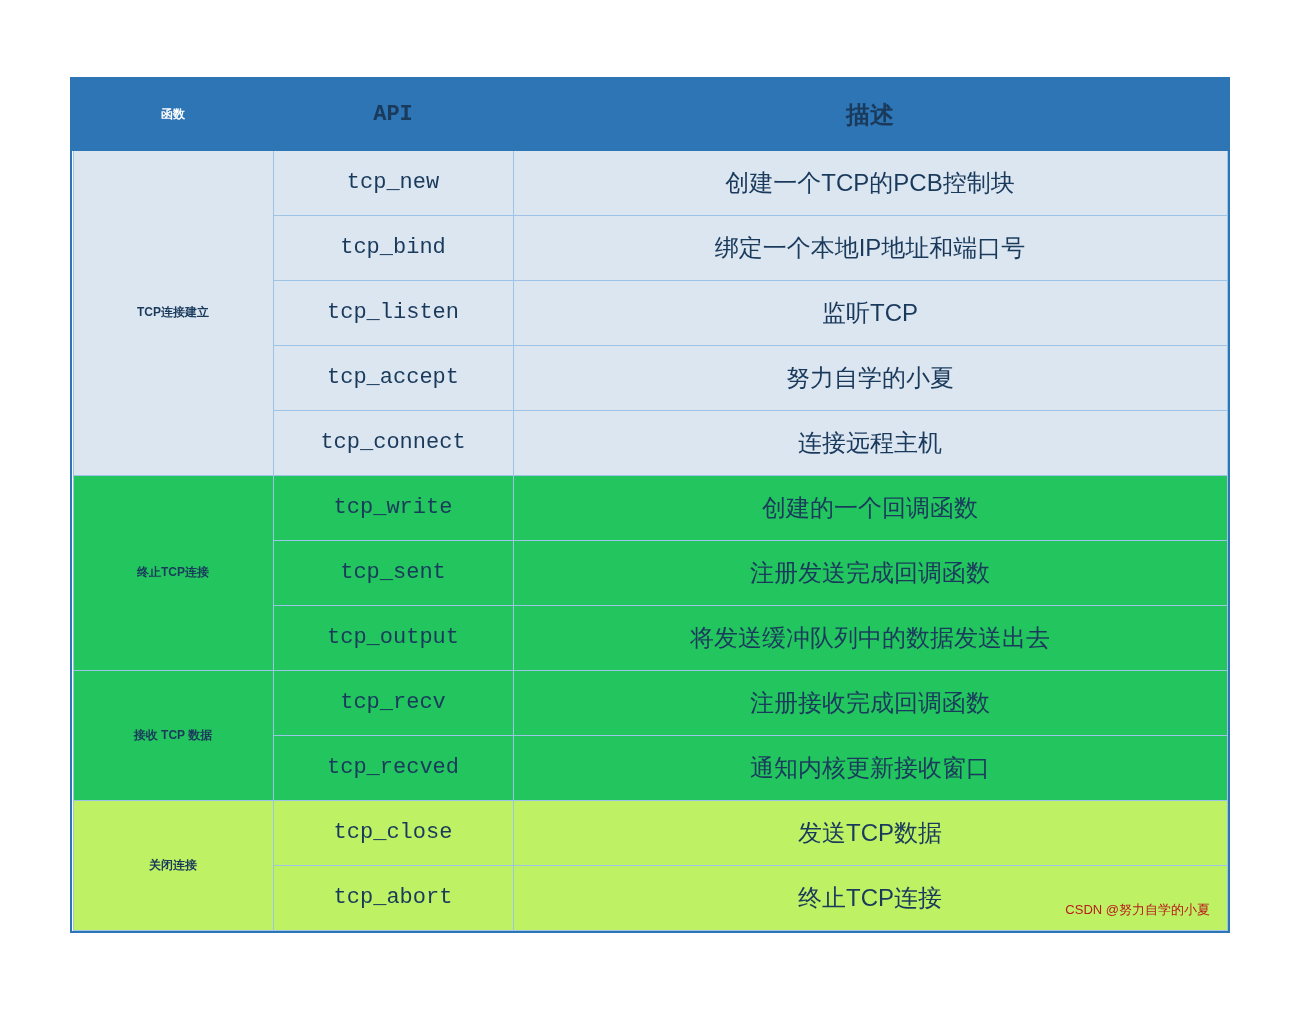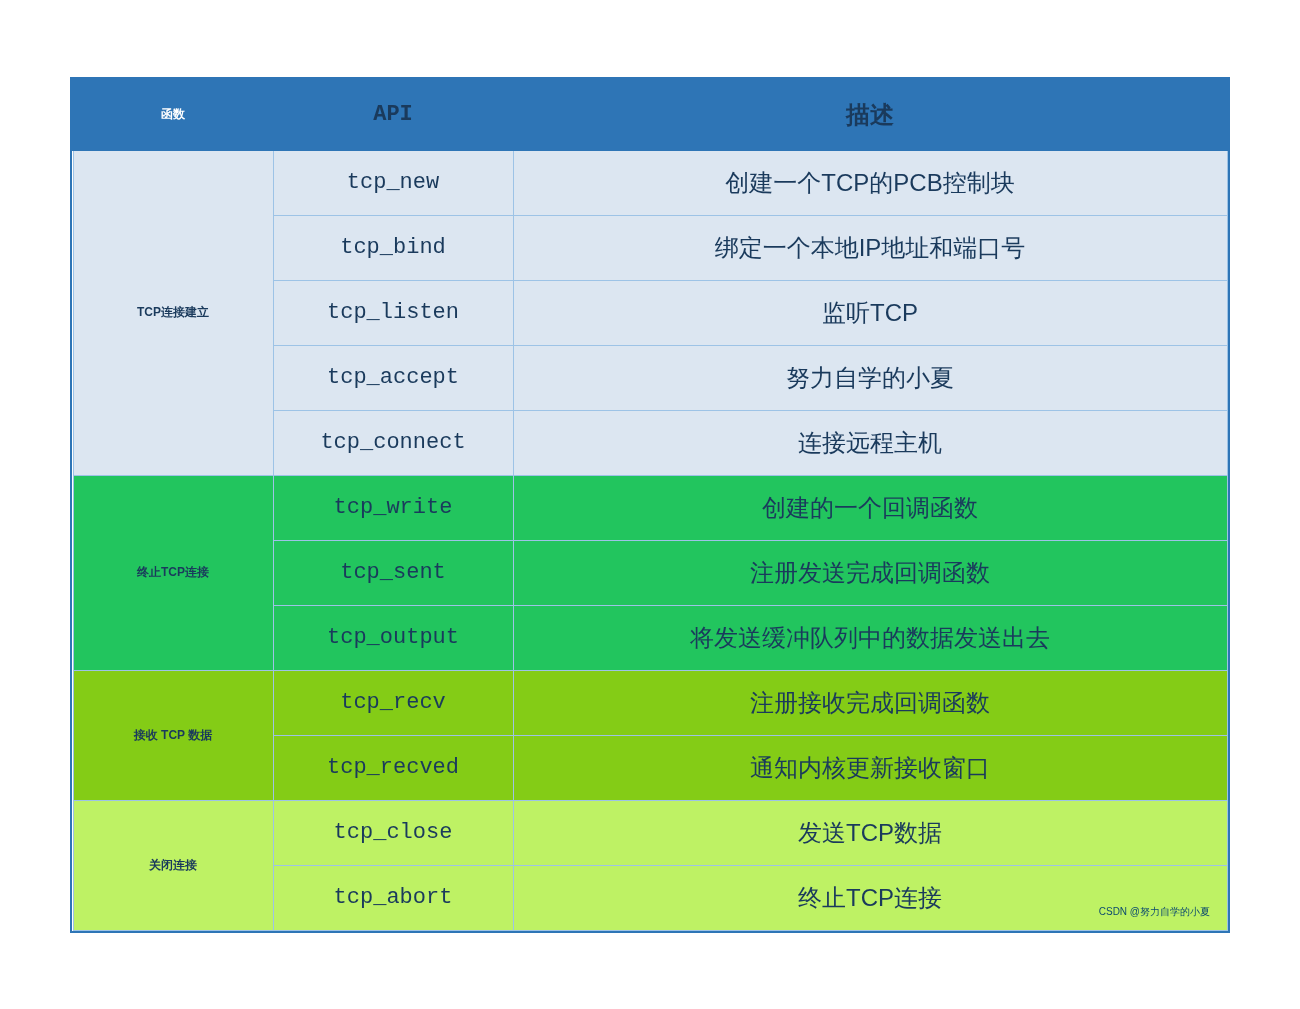--- a/index.html
+++ b/index.html
@@ -81,34 +81,34 @@
     
     .group-1 td {
       background-color: #dce6f1;
     }
 
     .group-2 td {
       background-color: #22c55e;
     }
 
     .group-3 td {
-      background-color: #84cc16;
+      background-color: #22c55e;
       margin-top: 45px;
     }
 
     .group-4 td {
       background-color: #bef264;
     }
 
     .watermark {
       position: absolute;
       bottom: 12px;
       right: 18px;
-      font-size: 10px;
-      color: #0c4a6e;
+      font-size: 13px;
+      color: #b91c1c;
       font-family: Arial, sans-serif;
     }
   </style>
 </head>
 <body>
 
 <div class="page-wrapper">
   <div class="table-container">
     <table>
       <thead>

